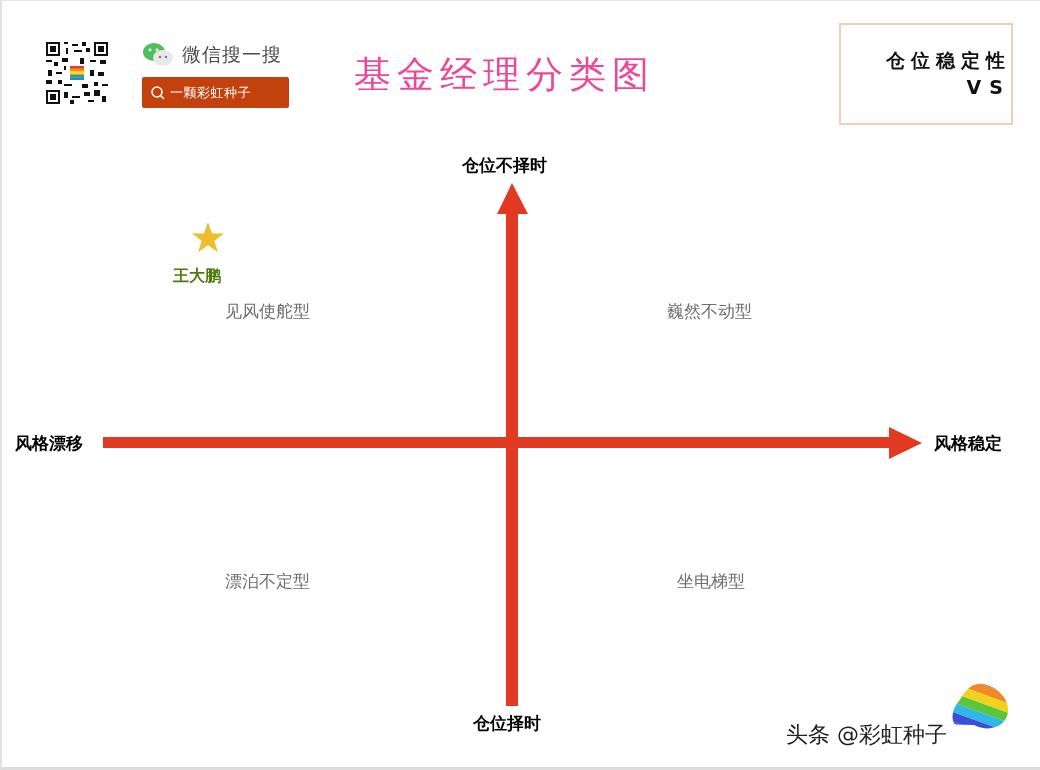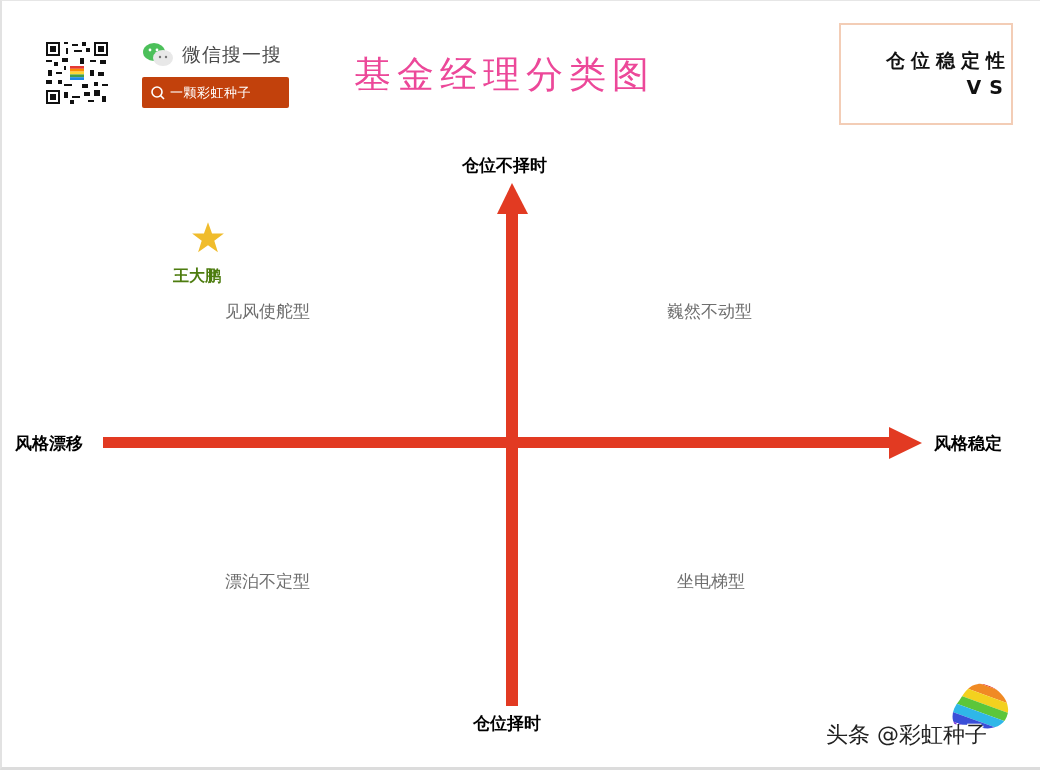--- a/index.html
+++ b/index.html
@@ -39,21 +39,21 @@
     display:flex; flex-direction:column; align-items:flex-end; justify-content:center;
     font-size:19px; font-weight:bold; color:#111; letter-spacing:6px; line-height:27px;
   }
 
   .axis-label { font-size:17px; font-weight:bold; color:#000; white-space:nowrap; }
   .quad-label { font-size:17px; font-weight:normal; color:#6e6e6e; white-space:nowrap; }
 
   .star { left:190px; top:220px; width:36px; height:36px; }
   .star-label { left:173px; top:266px; font-size:16px; color:#4d7c0f; font-weight:bold; }
 
-  .watermark { left:826px; top:720px; font-size:22px; color:#222; white-space:nowrap;
+  .watermark { left:786px; top:720px; font-size:22px; color:#222; white-space:nowrap;
     text-shadow:1px 1px 0 #fff, -1px -1px 0 #fff; }
   .logo { left:950px; top:682px; width:60px; height:52px; }
 </style>
 </head>
 <body>
 
 <div class="frame"></div>
 
 <svg class="abs qr" viewBox="0 0 31 31">
   <rect width="31" height="31" fill="#fff"></rect>

